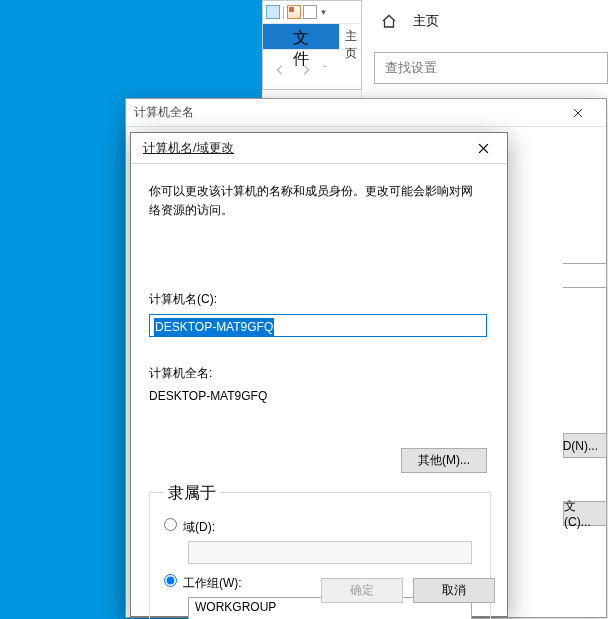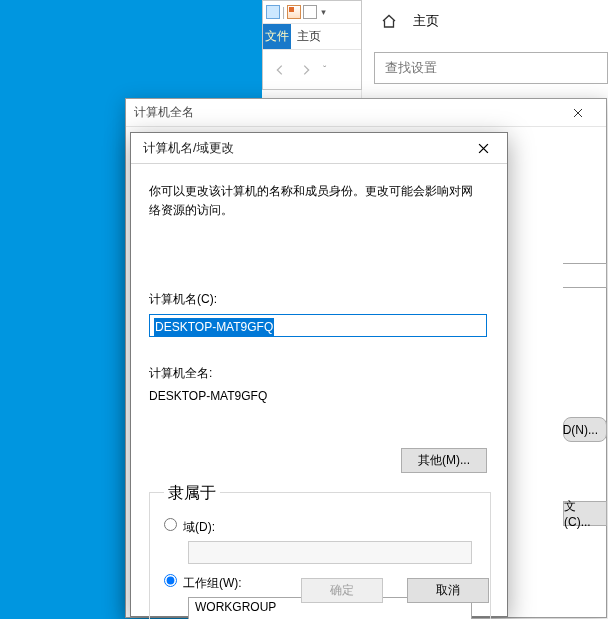--- a/index.html
+++ b/index.html
@@ -92,23 +92,23 @@
     border: 1px solid #9aa5b1;
     box-sizing: border-box;
   }
   .explorer .ribbon {
     display:flex;
     height: 25px;
     border-top: 1px solid #e5e5e5;
   }
   .explorer .tab-file {
     background: #1979ca;
-    color: #fef9c3;
-    padding: 4px 2px;
-    font-size: 12px;
+    color: #000000;
+    padding: 4px 30px;
+    font-size: 16px;
   }
   .explorer .tab-home {
     padding: 4px 6px;
     font-size: 12px;
     color:#333;
   }
   .explorer .navbar {
     height: 40px;
     display:flex;
     align-items:center;
@@ -204,20 +204,21 @@
   }
   .rename-dlg .dlg-title {
     height: 30px;
     display:flex;
     align-items:center;
     justify-content:space-between;
     padding: 0 6px 0 12px;
     font-size:12.5px;
     color:#1a1a1a;
     border-bottom: 1px solid #d5d5d5;
+    text-decoration: underline;
   }
   .dlg-close {
     width:35px; height:25px;
     display:flex;
     align-items:center;
     justify-content:center;
   }
   .dlg-close svg{width:11px;height:11px}
   .rename-dlg .dlg-body {
     padding: 18px 18px 14px 18px;
@@ -306,24 +307,24 @@
     background:#fff;
     border:1px solid #a7a7a7;
     padding:0 6px;
     font-size:12px;
     display:flex;
     align-items:flex-start;
   }
 
   .dlg-footer{
     position:absolute;
-    right:18px;
+    right:12px;
     bottom:14px;
     display:flex;
-    gap:24px;
+    gap:10px;
   }
   .dlg-footer .btn{
     min-width:82px;
   }
 </style>
 </head>
 <body>
 
 <div class="stage">
   <div class="desktop-bg"></div>
@@ -376,21 +377,21 @@
     <div class="titlebar">
       <span>计算机全名</span>
       <span class="sp-close">
         <svg viewBox="0 0 10 10" width="10" height="10">
             <path d="M1 1 L9 9 M9 1 L1 9" stroke="#333" stroke-width="1"></path>
           </svg>
       </span>
     </div>
     <div class="body">
       <div class="peek-input" style="top:136px;"></div>
-      <div class="peek-btn" style="top:290px;border-radius:8px;">D(N)...</div>
+      <div class="peek-btn" style="top:306px;">D(N)...</div>
       <div class="peek-btn" style="top:374px;">文(C)...</div>
     </div>
   </div>
 
   <div class="rename-dlg">
     <div class="dlg-title">
       <span>计算机名/域更改</span>
       <span class="dlg-close">
         <svg viewBox="0 0 10 10">
             <path d="M1 1 L9 9 M9 1 L1 9" stroke="#000" stroke-width="1.2"></path>

